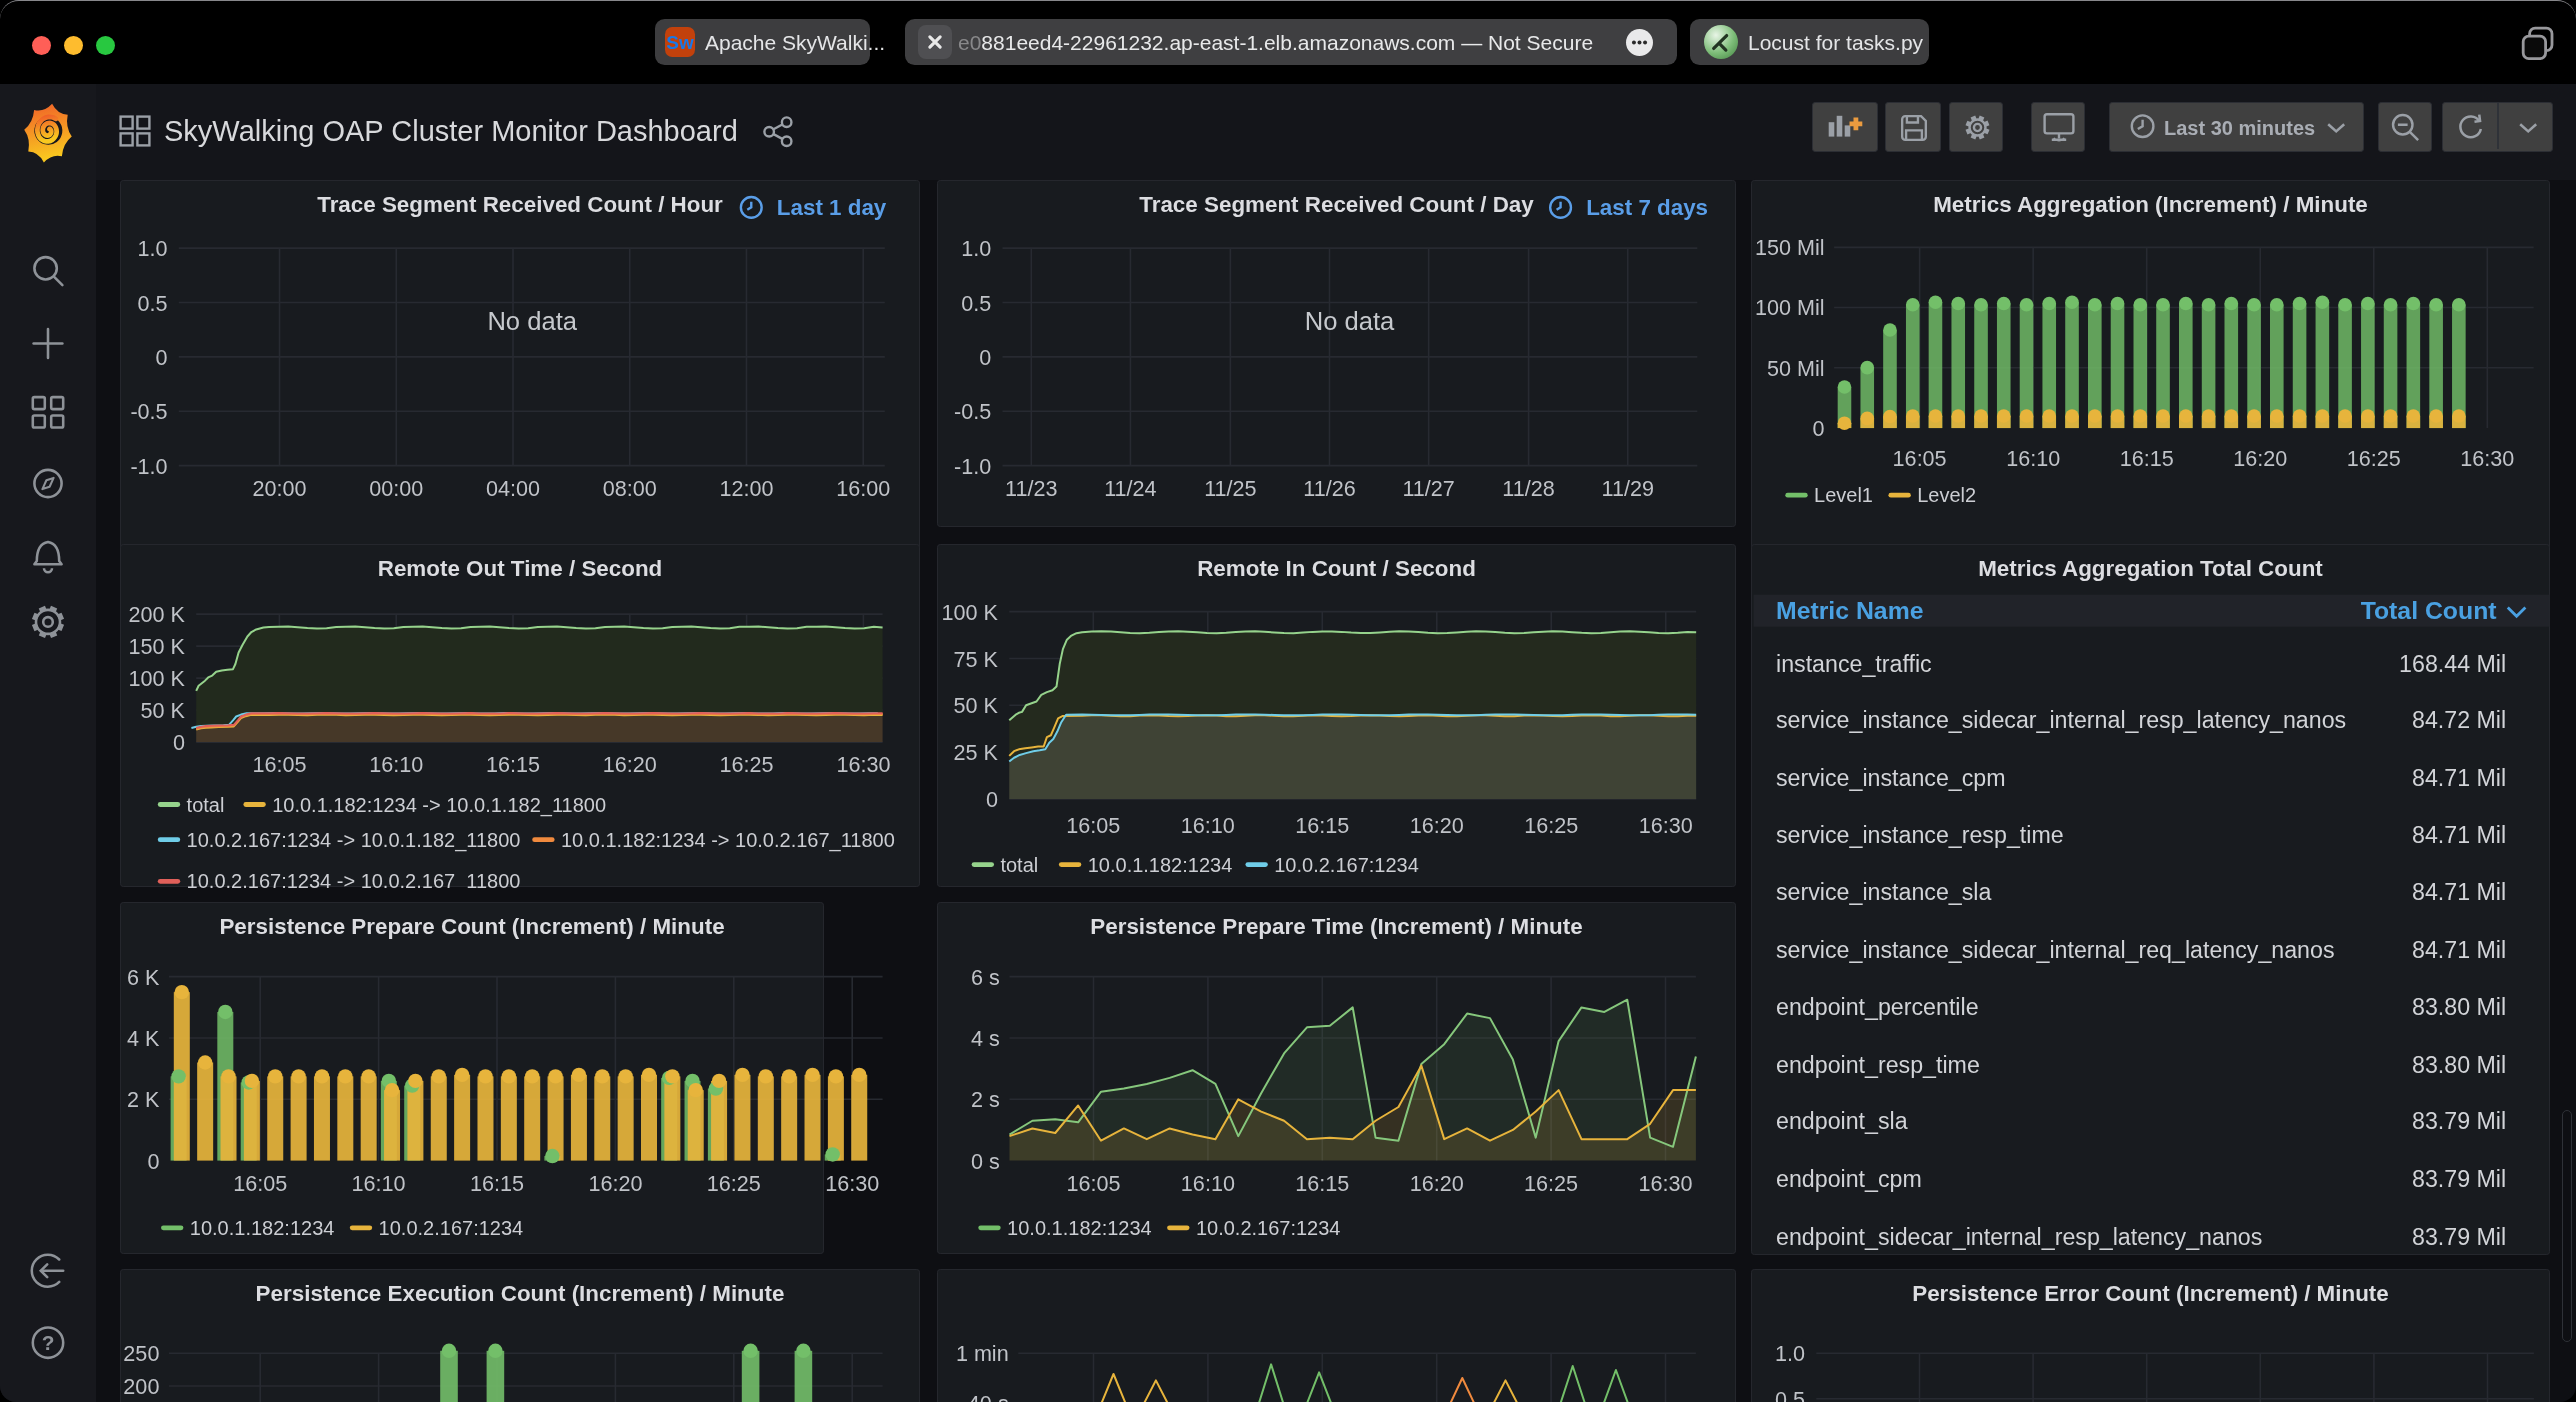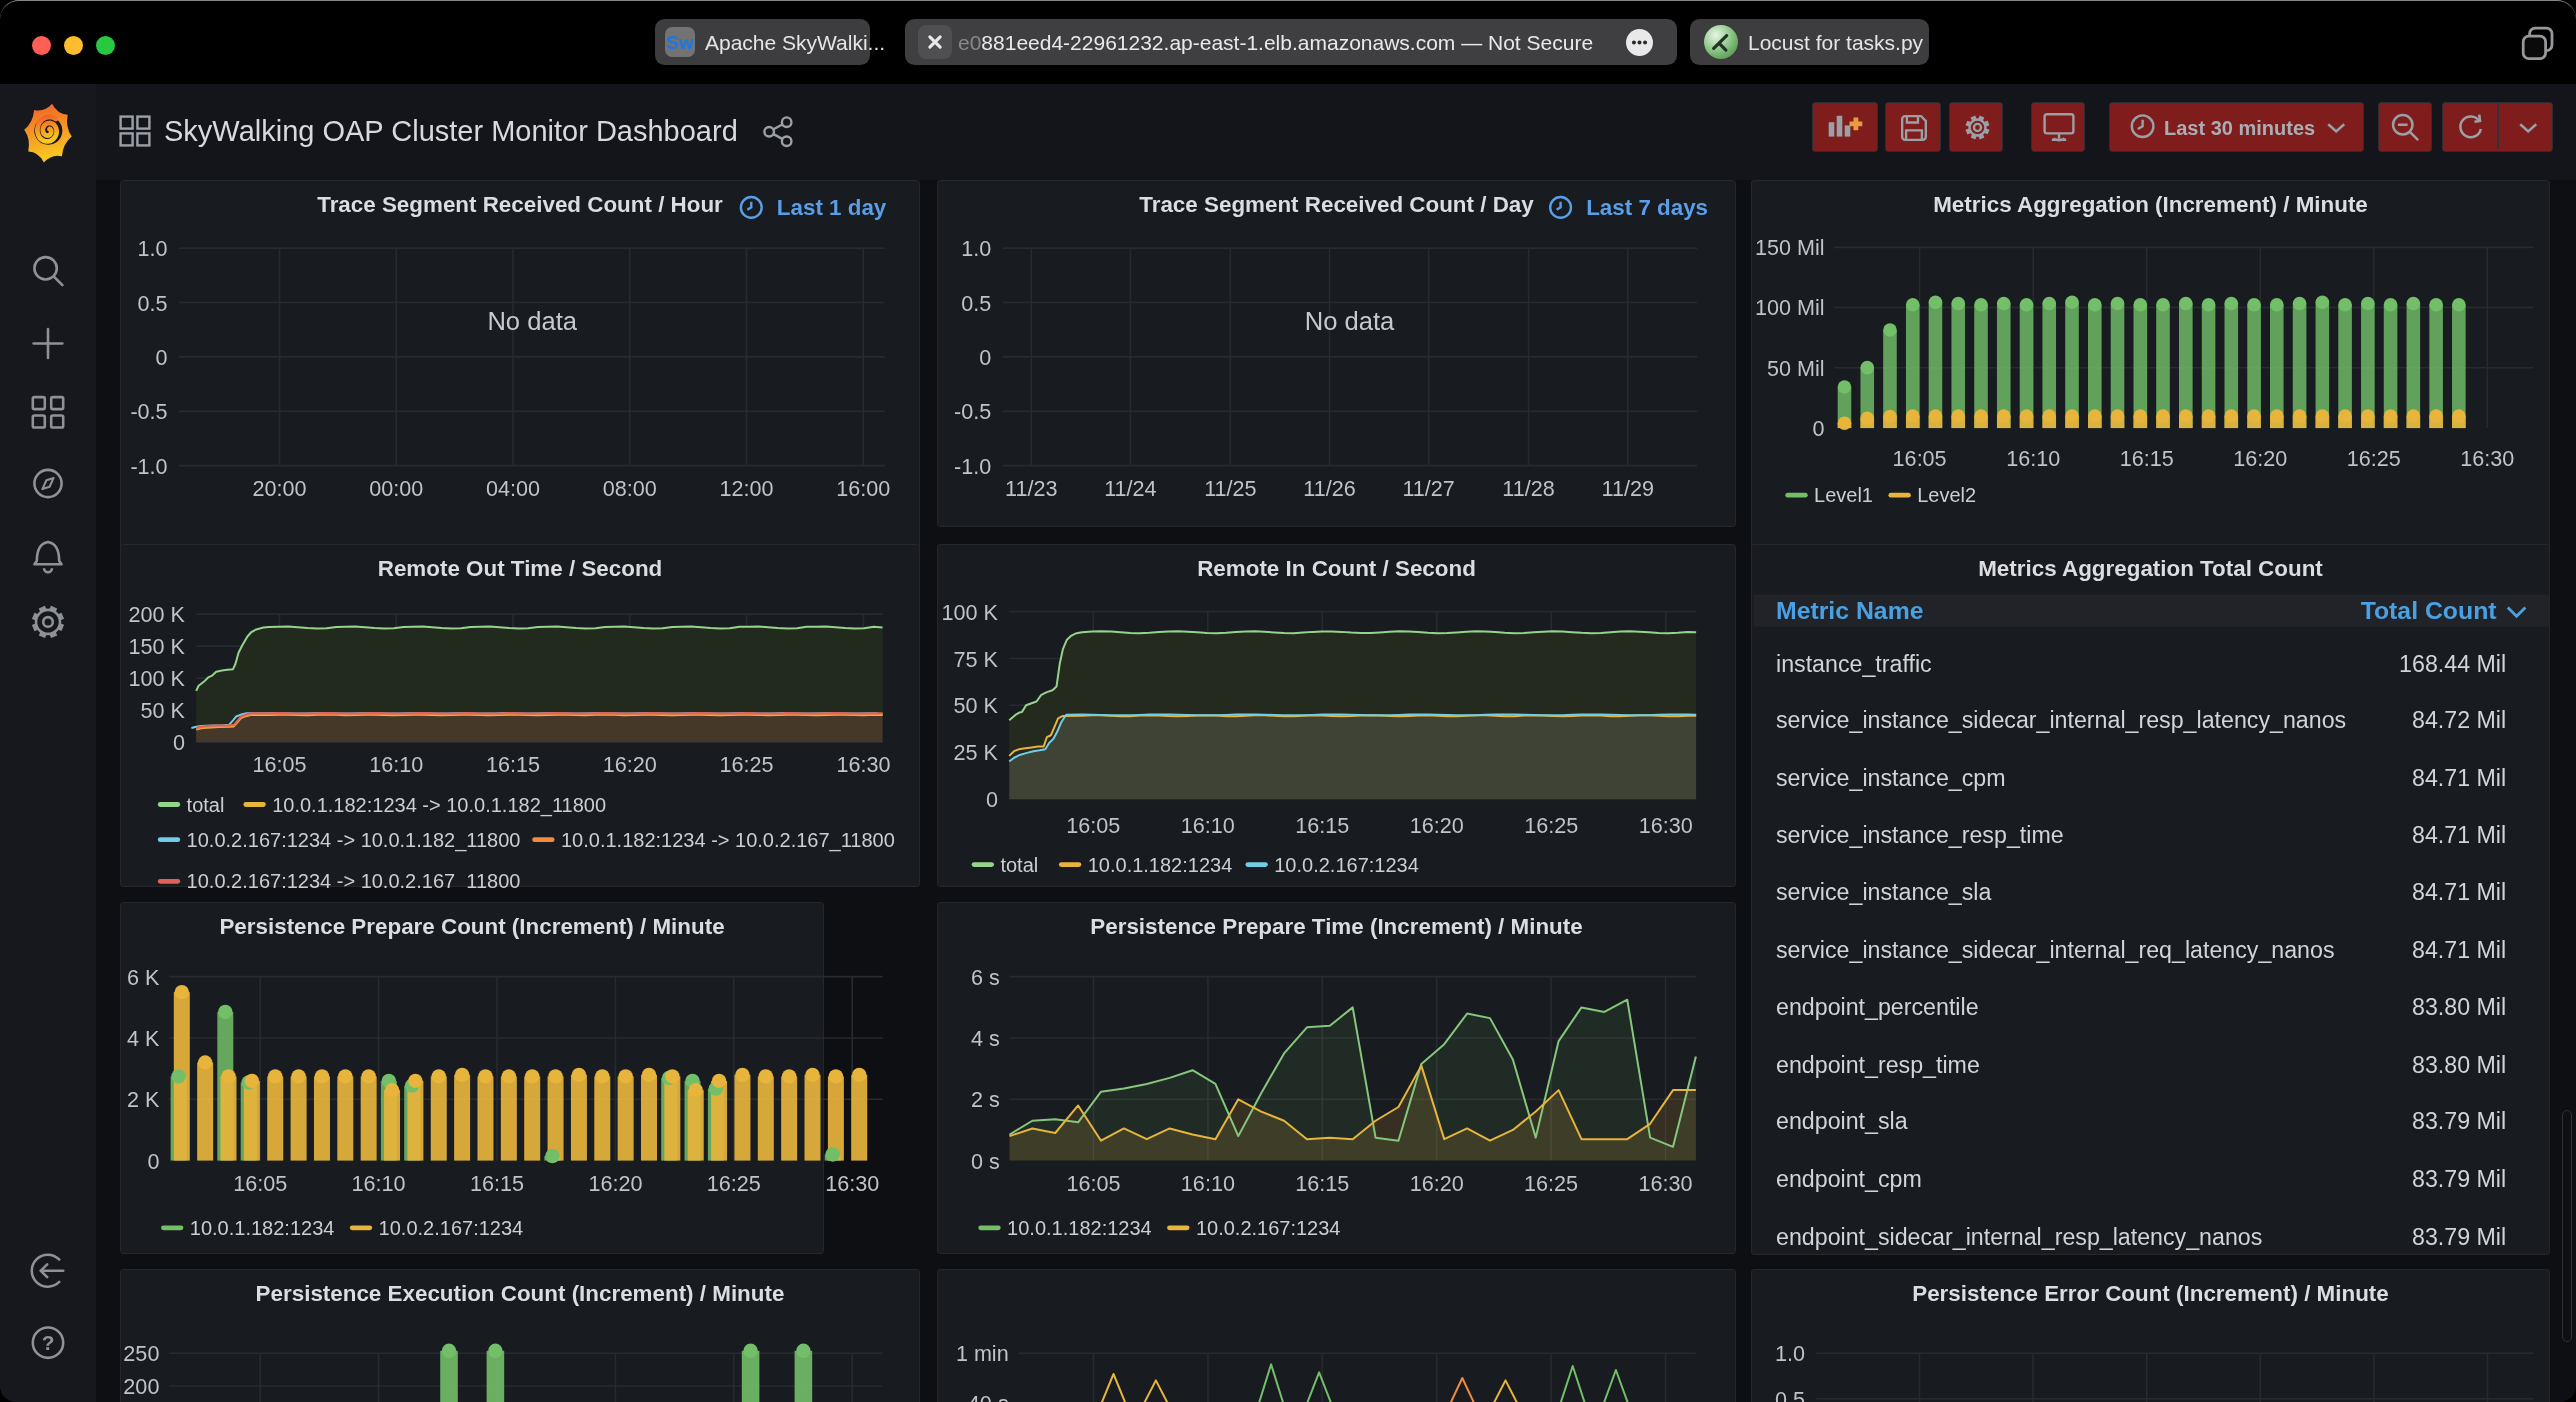--- a/index.html
+++ b/index.html
@@ -5,21 +5,21 @@
   font-family:"Liberation Sans", sans-serif; }
 .win { position:absolute; left:0; top:0; width:2576px; height:1402px; background:#000;
   border-radius:19px 19px 16px 16px; overflow:hidden; border-top:1.6px solid #87878b; }
 .tab { position:absolute; top:17.6px; height:46px; border-radius:9.6px; }
 .tabtxt { position:absolute; top:12px; font-size:21px; font-weight:500; color:#e4e5e7; white-space:nowrap; }
 .app { position:absolute; left:0; top:83px; width:2576px; height:1319px; background:#0e0f13; }
 .side { position:absolute; left:0; top:83px; width:96px; height:1319px; background:#17181d; }
 .panel { position:absolute; background:#181b1f; border:1.6px solid #25272d; border-radius:3.2px; }
 .ptitle { position:absolute; left:0; top:11.2px; width:100%; text-align:center;
   font-size:22.4px; font-weight:700; color:#dcdde1; }
-.navbtn { position:absolute; top:101px; height:50px; background:#7f1d1d; border:1.6px solid #2c2e34; border-radius:3.2px; }
+.navbtn { position:absolute; top:101px; height:50px; background:#404040; border:1.6px solid #2c2e34; border-radius:3.2px; }
 </style></head><body>
 <div class="win">
     <div class="app"></div>
     <div style="position:absolute;left:96px;top:83px;width:2480px;height:96px;background:#14151a"></div>
     <div class="side"><svg width="96" height="1319" viewBox="0 0 120 1648">
         <defs>
           <linearGradient id="gflame" x1="0" y1="0" x2="0.3" y2="1">
       <stop offset="0" stop-color="#ef5a29"></stop>
             <stop offset="1" stop-color="#f9c81f"></stop>
           </linearGradient>
@@ -70,21 +70,21 @@
         </g>
         <g transform="translate(60,1573)">
           <circle r="19" fill="none" stroke="#8e9298" stroke-width="3.2"></circle>
           <text x="0" y="9" font-family="Liberation Sans" font-size="26" font-weight="700" fill="#8e9298" text-anchor="middle">?</text>
         </g>
       </svg></div>
     <div style="position:absolute;left:32px;top:35px;width:19px;height:19px;border-radius:50%;background:#ff5f57"></div>
     <div style="position:absolute;left:64px;top:35px;width:19px;height:19px;border-radius:50%;background:#febc2e"></div>
     <div style="position:absolute;left:96px;top:35px;width:19px;height:19px;border-radius:50%;background:#28c840"></div>
     <div class="tab" style="left:655px;width:215px;background:#3d3d3f">
-      <div style="position:absolute;left:9.6px;top:8px;width:30px;height:30px;border-radius:7.2px;background:#737373;overflow:hidden"><svg width="30" height="30" viewBox="0 0 38 38">
+      <div style="position:absolute;left:9.6px;top:8px;width:30px;height:30px;border-radius:7.2px;background:#c2410c;overflow:hidden"><svg width="30" height="30" viewBox="0 0 38 38">
           <text x="19" y="28" font-family="Liberation Sans" font-size="24" font-weight="700" fill="#1878e8" text-anchor="middle">Sw</text>
         </svg></div>
       <div class="tabtxt" style="left:50px">Apache SkyWalki...</div>
     </div>
     <div class="tab" style="left:905px;width:772px;background:#3f3f41">
       <div style="position:absolute;left:13px;top:6.4px;width:34px;height:34px;border-radius:8px;background:#4f4f52"><svg width="34" height="34" viewBox="0 0 43 43">
           <path d="M15,15 L28,28 M28,15 L15,28" stroke="#e8e8e8" stroke-width="4" stroke-linecap="round"></path>
         </svg></div>
       <div class="tabtxt" style="left:53px;color:#e8e9ea"><span style="color:#88888a">e0</span>881eed4-22961232.ap-east-1.elb.amazonaws.com — Not Secure</div>
       <div style="position:absolute;right:24px;top:10.4px;width:27px;height:27px;border-radius:50%;background:#e9e9ea"><svg width="27" height="27" viewBox="0 0 34 34">

